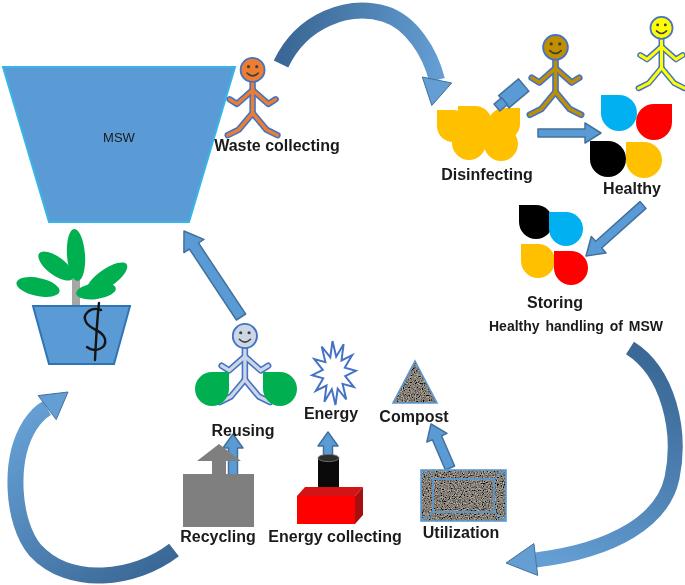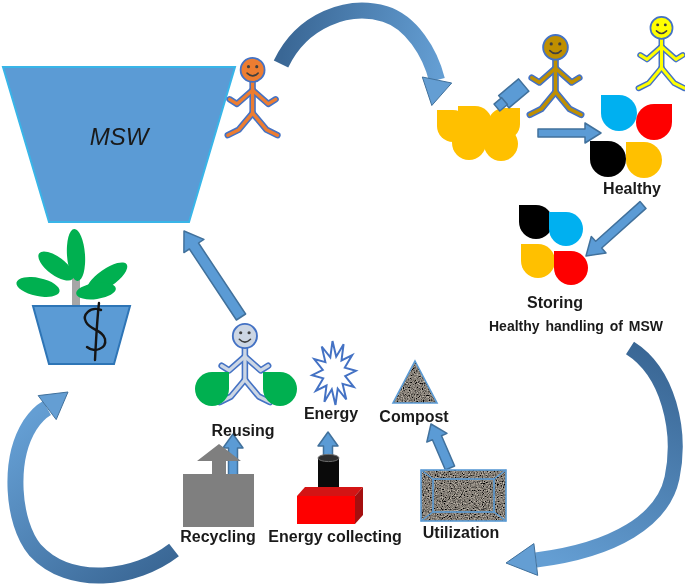--- a/index.html
+++ b/index.html
@@ -10,21 +10,21 @@
     --generator_red_top:#d41414; --figure_outline:#4472c4; --figure_orange:#ed7d31; --figure_gold:#bf8f00;
     --figure_yellow:#ffff00; --figure_gray:#ccd6e4; --granite_base:#cdc4b8; --stem_gray:#a6a6a6; --text:#1a1a1a;
   }
   html,body{margin:0;padding:0;background:#fff;}
   #canvas{position:relative;width:685px;height:585px;background:#fff;overflow:hidden;
           font-family:"Liberation Sans",sans-serif;}
   #scene{position:absolute;left:0;top:0;}
   .lbl{position:absolute;transform:translate(-50%,-50%);font:bold 16px "Liberation Sans",sans-serif;
        color:var(--text);white-space:nowrap;letter-spacing:0;}
   .lbl.big{font-size:14px;word-spacing:2px;}
-  .lbl.plain{font-weight:400;font-size:24px;font-style:italic;}
+  .lbl.plain{font-weight:400;font-size:13px;}
   .s-dark{stop-color:var(--arc_dark);} .s-light{stop-color:var(--arc_light);}
   .fill-arrow{fill:var(--arrow_fill);stroke:var(--arrow_stroke);stroke-width:1.5;stroke-linejoin:round;}
   .arc{fill:none;stroke-linecap:butt;}
   .arc-head{stroke:var(--arrow_stroke);stroke-width:1;fill:var(--arc_light);}
   .fo path{stroke:var(--figure_outline);stroke-width:7;fill:none;stroke-linecap:round;stroke-linejoin:round;}
   .fc path{stroke:currentColor;stroke-width:3.6;fill:none;stroke-linecap:round;stroke-linejoin:round;}
   .fh{fill:currentColor;stroke:var(--figure_outline);stroke-width:2;}
   .fe{fill:#3f3f3f;} .fm{stroke:#3f3f3f;stroke-width:1.7;fill:none;stroke-linecap:round;}
   .f-yellow{fill:var(--waste_yellow);} .f-cyan{fill:var(--sort_cyan);} .f-red{fill:var(--sort_red);}
   .f-black{fill:var(--sort_black);} .f-green{fill:var(--leaf_green);}
@@ -188,20 +188,22 @@
     <g stroke="var(--arrow_fill)" stroke-width="1.2">
       <line x1="421" y1="470" x2="433" y2="479"></line>
           <line x1="506" y1="470" x2="494" y2="479"></line>
       <line x1="421" y1="521" x2="433" y2="512"></line>
           <line x1="506" y1="521" x2="494" y2="512"></line>
     </g>
   </g>
 </svg>
 
 <div class="lbl plain" style="left:119px;top:137px">MSW</div>
+<div class="lbl" style="left:277px;top:146px">Waste collecting</div>
+<div class="lbl" style="left:487px;top:175px">Disinfecting</div>
 <div class="lbl" style="left:632px;top:189px">Healthy</div>
 <div class="lbl" style="left:555px;top:303px">Storing</div>
 <div class="lbl big" style="left:576px;top:326px">Healthy handling of MSW</div>
 <div class="lbl" style="left:243px;top:431px">Reusing</div>
 <div class="lbl" style="left:331px;top:414px">Energy</div>
 <div class="lbl" style="left:414px;top:417px">Compost</div>
 <div class="lbl" style="left:218px;top:537px">Recycling</div>
 <div class="lbl" style="left:335px;top:537px">Energy collecting</div>
 <div class="lbl" style="left:461px;top:533px">Utilization</div>
 </div>

